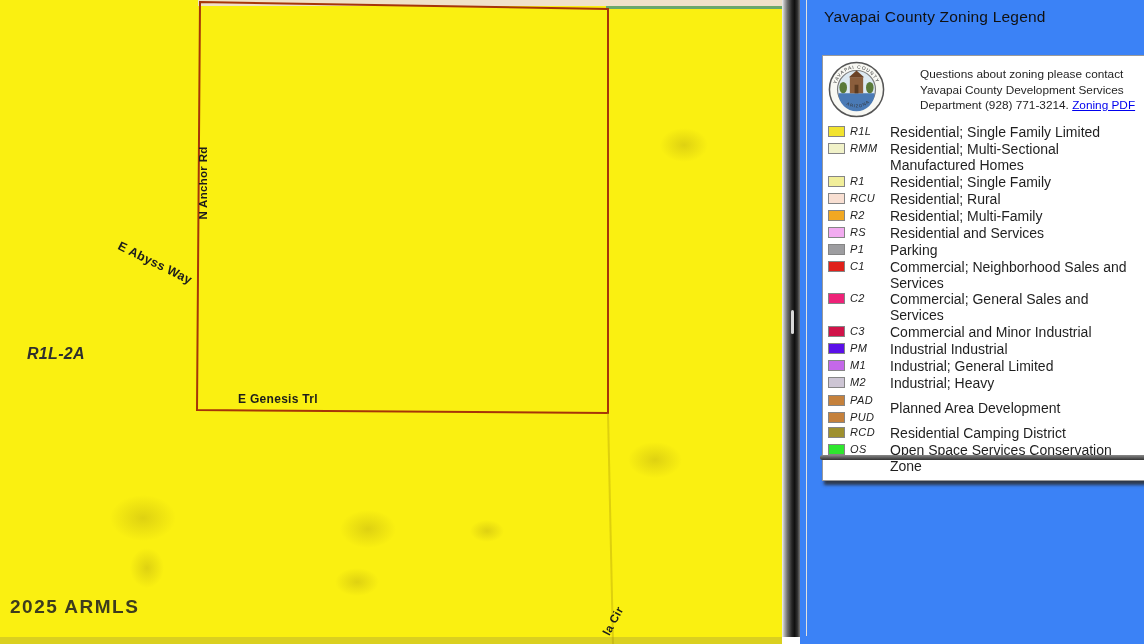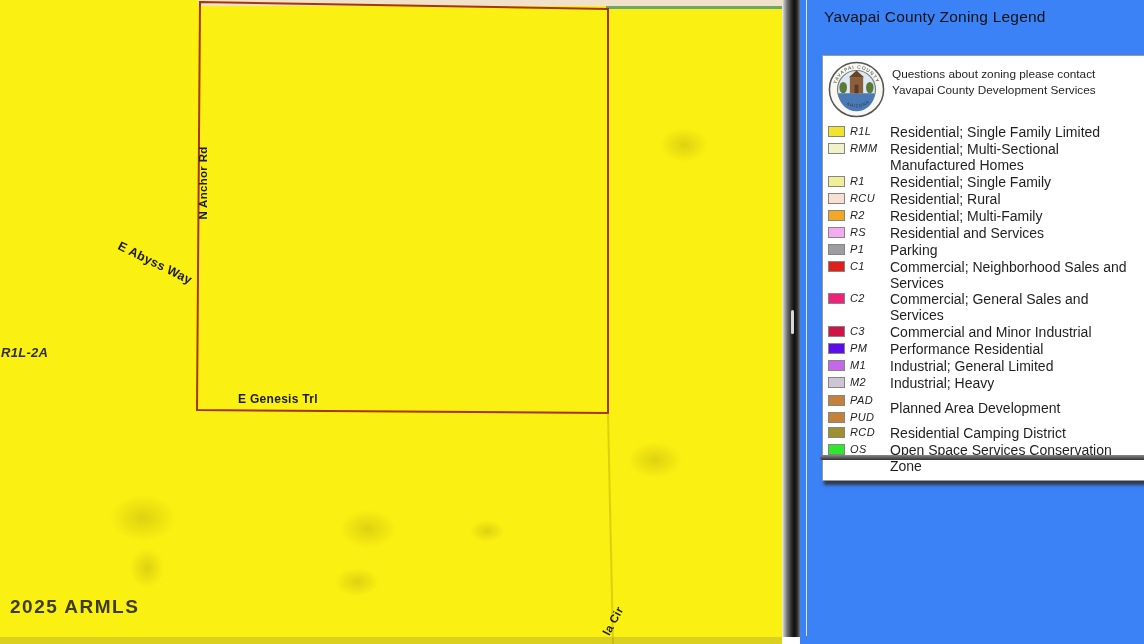--- a/index.html
+++ b/index.html
@@ -22,22 +22,22 @@
 
   .street-label {
     position: absolute; color: #1c1c1c; font-weight: 700; font-size: 11.5px;
     white-space: nowrap; letter-spacing: .3px;
   }
   .lbl-anchor  { left: 203px; top: 183px; transform: translate(-50%,-50%) rotate(-90deg); }
   .lbl-abyss   { left: 155px; top: 263px; font-size: 12.5px; transform: translate(-50%,-50%) rotate(26deg); }
   .lbl-genesis { left: 238px; top: 392px; font-size: 12px; }
   .lbl-cir     { left: 613px; top: 621px; transform: translate(-50%,-50%) rotate(-62deg); }
   .zone-label {
-    position: absolute; left: 1px; top: 345px;
-    font-weight: 700; font-style: italic; font-size: 13px; color: #2e2e2e; letter-spacing: .3px;
+    position: absolute; left: 27px; top: 345px;
+    font-weight: 700; font-style: italic; font-size: 16px; color: #2e2e2e; letter-spacing: .3px;
   }
   .watermark {
     position: absolute; left: 10px; top: 596px;
     font-weight: 700; font-size: 19px; color: rgba(45,45,30,.92); letter-spacing: 1.5px;
   }
   .smudge { position: absolute; border-radius: 50%; background: radial-gradient(closest-side, rgba(150,130,20,.28), rgba(150,130,20,0)); }
 
   
   #panel-divider {
     position: absolute; left: 782px; top: 0; width: 18px; height: 637px;
@@ -58,21 +58,21 @@
     font-size: 15.5px; font-weight: 400; color: #111; letter-spacing: .2px;
   }
   #legend-box {
     position: absolute; left: 22px; top: 55px; width: 330px;
     background: #fff; border: 1px solid #9a9a9a;
     box-shadow: 2px 4px 3px rgba(45,45,45,.85);
     padding: 5px 2px 5px 5px;
   }
   .contact-row { display: flex; align-items: flex-start; }
   .seal { width: 57px; height: 57px; flex: 0 0 57px; margin-right: 7px; }
-  .contact-text { font-size: 11.8px; line-height: 15.5px; color: #1f1f1f; padding-top: 6px; }
+  .contact-text { font-size: 11.8px; line-height: 15.5px; color: #1f1f1f; padding-top: 6px; margin-left: 28px; }
   .zoning-link { color: #0000EE; text-decoration: underline; cursor: pointer; }
 
   #legend-items { margin-top: 6px; }
   .lg-row { display: flex; align-items: flex-start; margin-bottom: .5px; min-height: 16.5px; }
   .swatch {
     flex: 0 0 17px; width: 17px; height: 11px; margin-top: 2px; margin-right: 5px;
     border: 1px solid #858585; display: inline-block;
   }
   .code { flex: 0 0 40px; font-size: 11px; color: #222; padding-top: 1px; letter-spacing: .4px; font-style: italic; }
   .desc { flex: 1; font-size: 14px; line-height: 16px; color: #1f1f1f; max-width: 243px; }
@@ -142,20 +142,24 @@
           <text font-size="5" fill="#333" letter-spacing="1" font-family="Liberation Sans, sans-serif">
             <textPath href="#arcTop" startOffset="8%">YAVAPAI COUNTY</textPath>
           </text>
           <text font-size="4.5" fill="#333" letter-spacing="1" font-family="Liberation Sans, sans-serif">
             <textPath href="#arcBot" startOffset="26%">ARIZONA</textPath>
           </text>
         </svg>
         <div class="contact-text">
           <div>Questions about zoning please contact</div>
           <div>Yavapai County Development Services</div>
+          <div>
+            <span>Department (928) 771-3214.</span>
+            <a class="zoning-link">Zoning PDF</a>
+          </div>
         </div>
       </div>
 
       <div id="legend-items">
           <div class="lg-row">
             <span class="swatch" style="background: rgb(242, 227, 47);"></span>
             <span class="code">R1L</span>
             <span class="desc">Residential; Single Family Limited</span>
           </div>
           <div class="lg-row">
@@ -199,21 +203,21 @@
             <span class="desc">Commercial; General Sales and Services</span>
           </div>
           <div class="lg-row">
             <span class="swatch" style="background: rgb(208, 19, 73);"></span>
             <span class="code">C3</span>
             <span class="desc">Commercial and Minor Industrial</span>
           </div>
           <div class="lg-row">
             <span class="swatch" style="background: rgb(90, 15, 232);"></span>
             <span class="code">PM</span>
-            <span class="desc">Performance Residential</span>
+            <span class="desc">Industrial Industrial</span>
           </div>
           <div class="lg-row">
             <span class="swatch" style="background: rgb(196, 104, 234);"></span>
             <span class="code">M1</span>
             <span class="desc">Industrial; General Limited</span>
           </div>
           <div class="lg-row">
             <span class="swatch" style="background: rgb(205, 197, 212);"></span>
             <span class="code">M2</span>
             <span class="desc">Industrial; Heavy</span>

